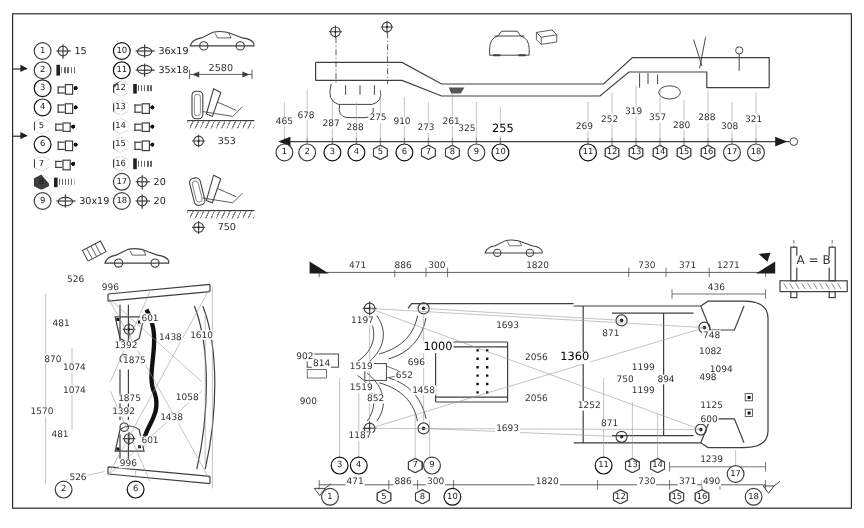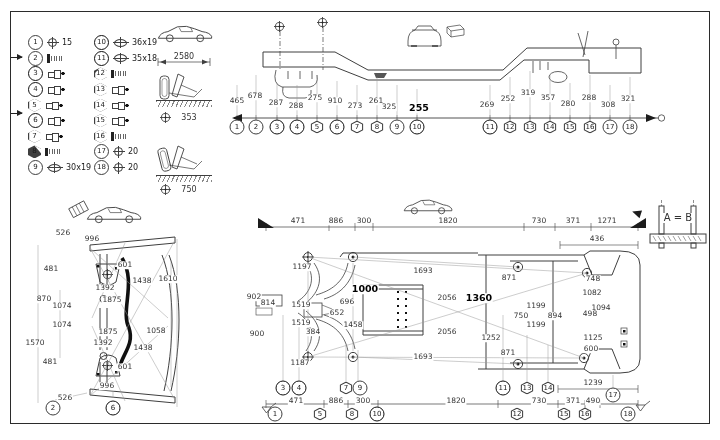--- a/index.html
+++ b/index.html
@@ -1,21 +1,21 @@
 <!DOCTYPE html>
 <html><head>
 <meta charset="utf-8">
 <style>
   html,body{margin:0;padding:0}
   body{width:720px;height:440px;position:relative;background:#fff;font-family:"DejaVu Sans",sans-serif;overflow:hidden}
   .frame{position:absolute;left:10px;top:11px;width:698px;height:411px;border:1.5px solid #2b2b2b;background:#fff}
   .panel{position:absolute}
   .panel > svg{position:absolute;left:0;top:0;overflow:visible}
   .dim{position:absolute;transform:translate(-50%,-50%);font-size:7.5px;color:#333;background:#fff;padding:0 1px;white-space:nowrap;line-height:1;z-index:3}
-  .dim.b{font-size:9.5px;font-weight:bold;color:#000}
+  .dim.b{font-size:9.5px;font-weight:normal;color:#000}
   .mk{position:absolute;width:13px;height:13px;transform:translate(-50%,-50%);display:flex;align-items:center;justify-content:center;z-index:4}
   .mk span{position:relative;z-index:2;font-size:7px;color:#1a1a1a;line-height:1}
   .mk.c{border:1px solid #3f3f3f;border-radius:50%;background:#fff}
   .mk.b{border:1.8px solid #111;border-radius:50%;background:#fff}
   .mk.h{background:#3f3f3f;clip-path:polygon(50% 0,100% 26%,100% 74%,50% 100%,0 74%,0 26%)}
   .mk.h::before{content:"";position:absolute;inset:1.2px;background:#fff;clip-path:polygon(50% 0,100% 26%,100% 74%,50% 100%,0 74%,0 26%)}
   .mk.inline{position:static;transform:none;flex:0 0 13px}
   .legend-col{position:absolute;display:flex;flex-direction:column}
   .lrow{display:flex;align-items:center;gap:3px;height:13.5px;margin-bottom:2.1px}
   .lsize{font-size:8px;color:#1a1a1a}
@@ -407,21 +407,21 @@
   <span class="dim" style="left:200px;top:26px">1820</span>
   <span class="dim" style="left:291px;top:26px">730</span>
   <span class="dim" style="left:325px;top:26px">371</span>
   <span class="dim" style="left:359px;top:26px">1271</span>
   <span class="dim" style="left:54px;top:72px">1197</span>
   <span class="dim" style="left:6px;top:102px">902</span>
   <span class="dim" style="left:20px;top:108px">814</span>
   <span class="dim" style="left:9px;top:139px">900</span>
   <span class="dim" style="left:53px;top:110px">1519</span>
   <span class="dim" style="left:53px;top:128px">1519</span>
-  <span class="dim" style="left:65px;top:137px">384</span>
+  <span class="dim" style="left:65px;top:137px">852</span>
   <span class="dim" style="left:99px;top:107px">696</span>
   <span class="dim" style="left:89px;top:118px">652</span>
   <span class="dim" style="left:105px;top:130px">1458</span>
   <span class="dim" style="left:52px;top:168px">1187</span>
   <span class="dim b" style="left:117px;top:94px">1000</span>
   <span class="dim" style="left:175px;top:76px">1693</span>
   <span class="dim" style="left:175px;top:162px">1693</span>
   <span class="dim" style="left:199px;top:103px">2056</span>
   <span class="dim" style="left:199px;top:137px">2056</span>
   <span class="dim b" style="left:231px;top:103px">1360</span>

